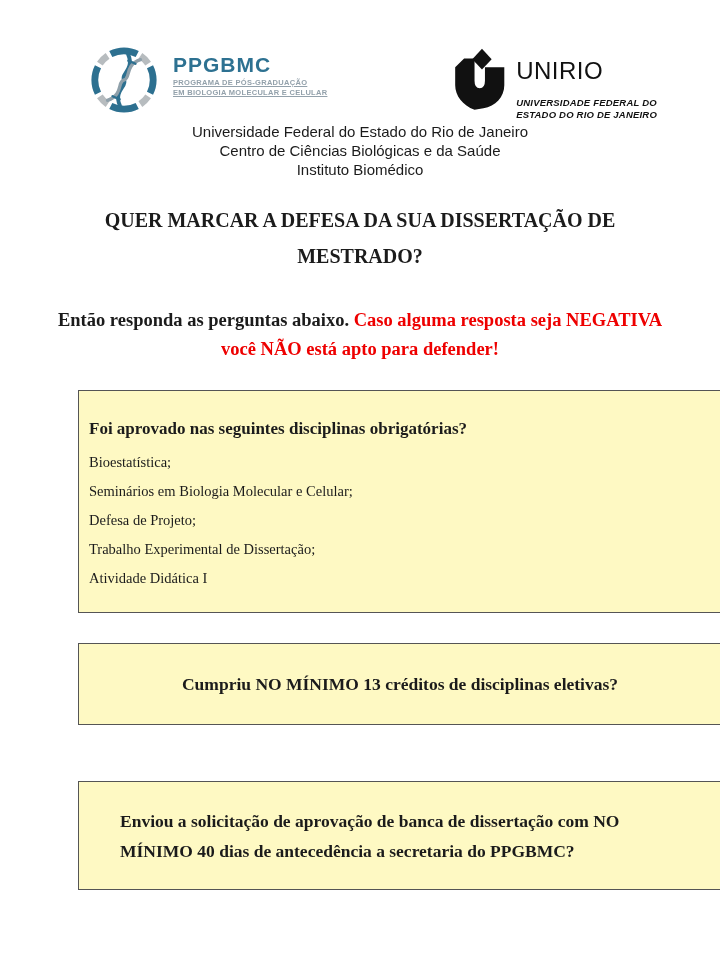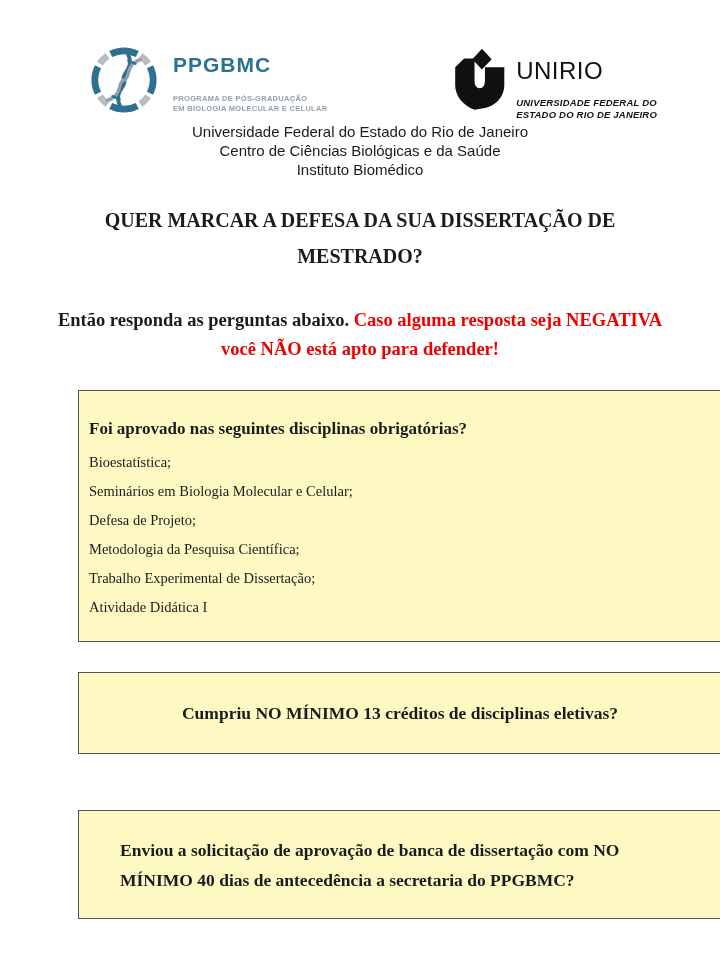--- a/index.html
+++ b/index.html
@@ -4,21 +4,21 @@
 <style>
   * { margin: 0; padding: 0; box-sizing: border-box; }
   html, body { width: 720px; height: 960px; background: #ffffff; overflow: hidden; }
   body { font-family: "Liberation Serif", serif; color: #1b1b1b; }
   .page { position: relative; width: 720px; height: 960px; padding-top: 122px; }
 
   
   .logo-ppgbmc { position: absolute; left: 88px; top: 44px; display: flex; align-items: flex-start; gap: 13px; }
   .ppgbmc-text { padding-top: 10px; font-family: "Liberation Sans", sans-serif; }
   .ppgbmc-acronym { font-size: 21px; font-weight: bold; letter-spacing: 1px; line-height: 22px; }
-  .ppgbmc-sub { font-size: 7.5px; font-weight: bold; letter-spacing: 0.3px; line-height: 9.5px; margin-top: 18px; }
+  .ppgbmc-sub { font-size: 7.5px; font-weight: bold; letter-spacing: 0.3px; line-height: 9.5px; margin-top: 2px; text-decoration: underline; }
 
   .logo-unirio { position: absolute; right: 63px; top: 48px; display: flex; align-items: flex-start; gap: 7px; }
   .unirio-text { font-family: "Liberation Sans", sans-serif; color: #111111; padding-top: 8px; }
   .unirio-acronym { font-size: 24px; font-weight: normal; letter-spacing: 0.5px; line-height: 30px; }
   .unirio-sub { font-size: 9.5px; font-weight: bold; letter-spacing: 0.2px; line-height: 12px; margin-top: 11px; font-style: italic; }
 
   
   .inst-block { text-align: center; font-family: "Liberation Sans", sans-serif; font-weight: normal; font-size: 15px; line-height: 19px; }
 
   
@@ -91,21 +91,20 @@
   <div class="doc-title">QUER MARCAR A DEFESA DA SUA DISSERTAÇÃO DE MESTRADO?</div>
 
   <div class="intro"><span>Então responda as perguntas abaixo. </span><span style="color: rgb(238, 0, 0);">Caso alguma resposta seja NEGATIVA você NÃO está apto para defender!</span></div>
 
   <div class="qbox qbox-1">
     <div class="q-heading">Foi aprovado nas seguintes disciplinas obrigatórias?</div>
     <div class="q-items">
         <div class="q-item">Bioestatística;</div>
         <div class="q-item">Seminários em Biologia Molecular e Celular;</div>
         <div class="q-item">Defesa de Projeto;</div>
-        <div class="q-item">Metodologia da Pesquisa Científica;</div>
         <div class="q-item">Trabalho Experimental de Dissertação;</div>
         <div class="q-item">Atividade Didática I</div>
       </div>
   </div>
 
   <div class="qbox qbox-2">
     <div class="q-heading">Cumpriu NO MÍNIMO 13 créditos de disciplinas eletivas?</div>
   </div>
 
   <div class="qbox qbox-3">

